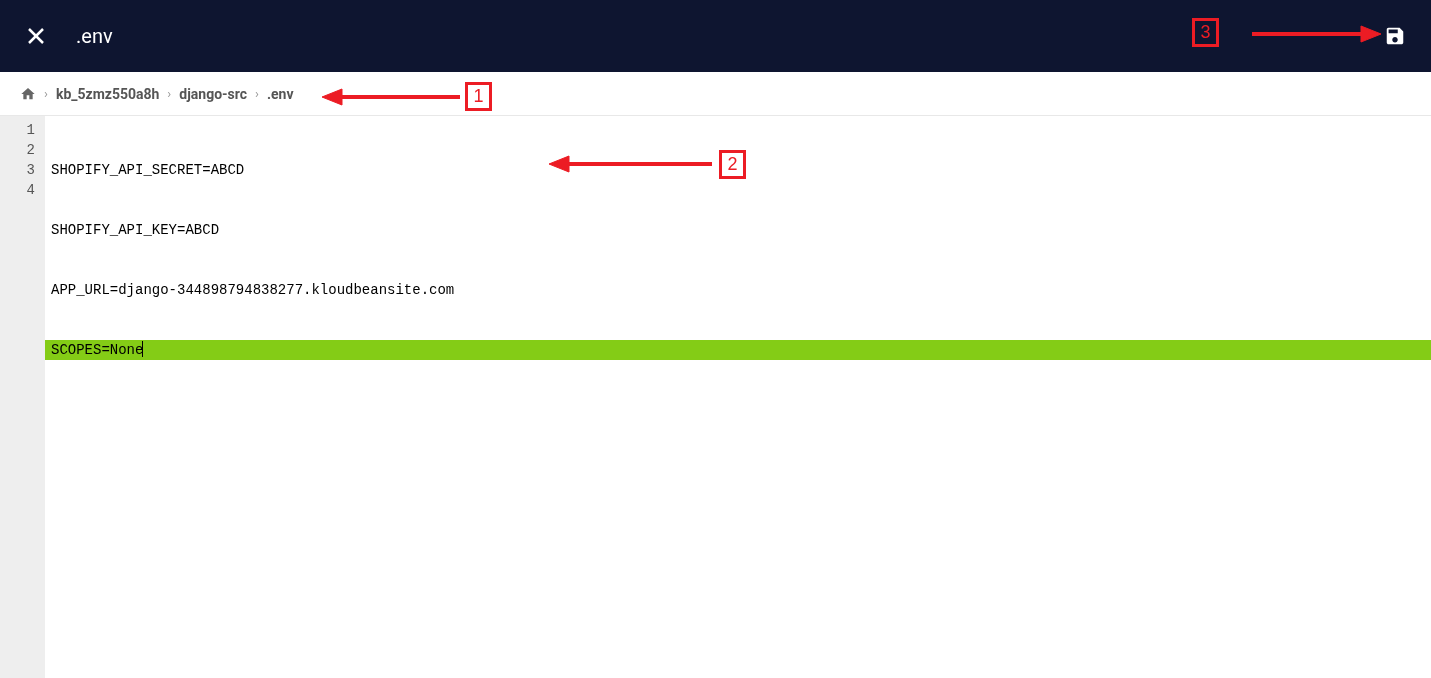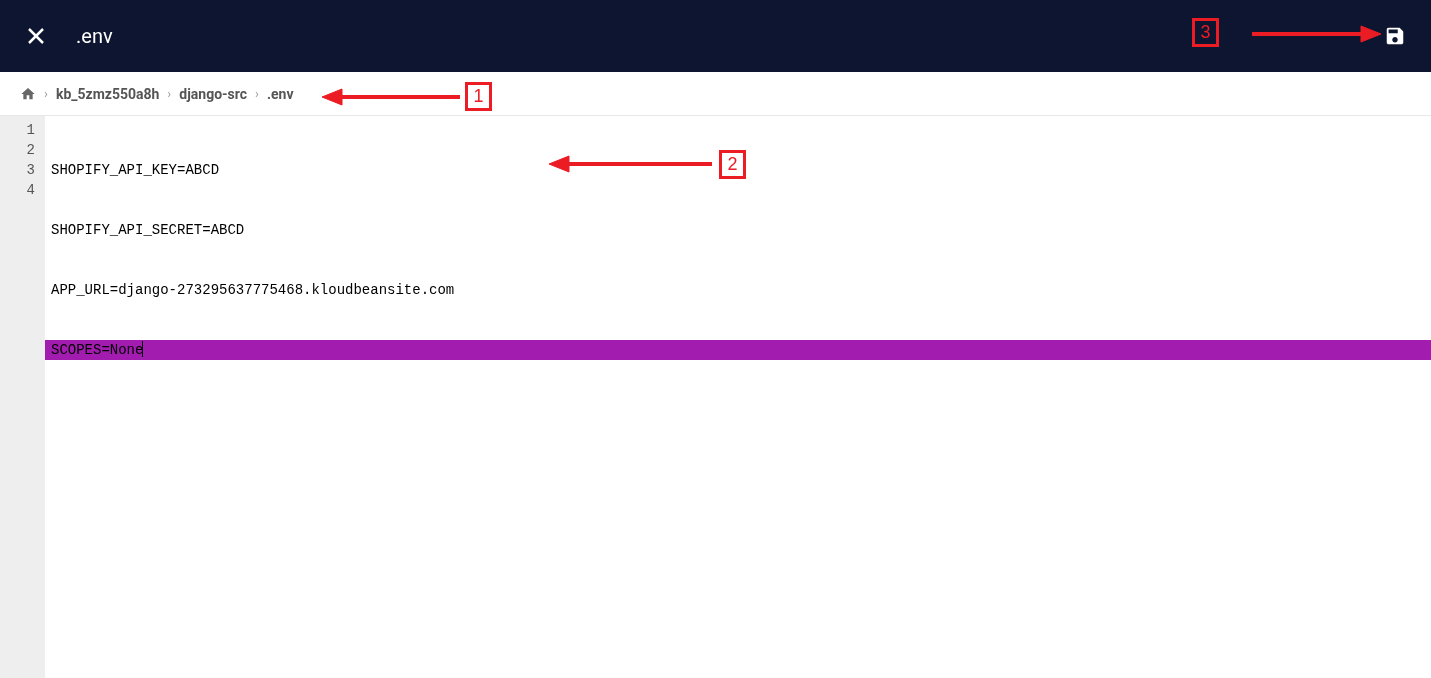--- a/index.html
+++ b/index.html
@@ -90,21 +90,21 @@
       padding-left: 6px;
       font-family: "Consolas", "Menlo", "Courier New", monospace;
       font-size: 14px;
       color: #000;
       line-height: 20px;
       white-space: pre;
       position: relative;
     }
     .code-line { height: 20px; }
     .code-line.active {
-      background: #a21caf;
+      background: #84cc16;
       margin-left: -6px;
       padding-left: 6px;
       width: calc(100% + 6px);
       position: relative;
     }
     .cursor {
       display: inline-block;
       width: 1px;
       height: 16px;
       background: #000;
@@ -166,23 +166,23 @@
 </div>
 
 <div class="editor-wrap">
   <div class="gutter">
     <div>1</div>
     <div>2</div>
     <div>3</div>
     <div>4</div>
   </div>
   <div class="code">
+    <div class="code-line">SHOPIFY_API_SECRET=ABCD</div>
     <div class="code-line">SHOPIFY_API_KEY=ABCD</div>
-    <div class="code-line">SHOPIFY_API_SECRET=ABCD</div>
-    <div class="code-line">APP_URL=django-273295637775468.kloudbeansite.com</div>
+    <div class="code-line">APP_URL=django-344898794838277.kloudbeansite.com</div>
     <div class="code-line active"><span>SCOPES=None</span><span class="cursor"></span></div>
   </div>
 </div>
 
 <div class="annot annot-box" style="left:465px; top:82px; width:27px; height:29px;">1</div>
 <svg class="annot" style="left:320px; top:85px;" width="145" height="24">
   <line x1="140" y1="12" x2="18" y2="12" class="annot-arrow" stroke-width="4"></line>
   <polygon points="2,12 22,4 22,20" class="annot-arrow"></polygon>
 </svg>
 

